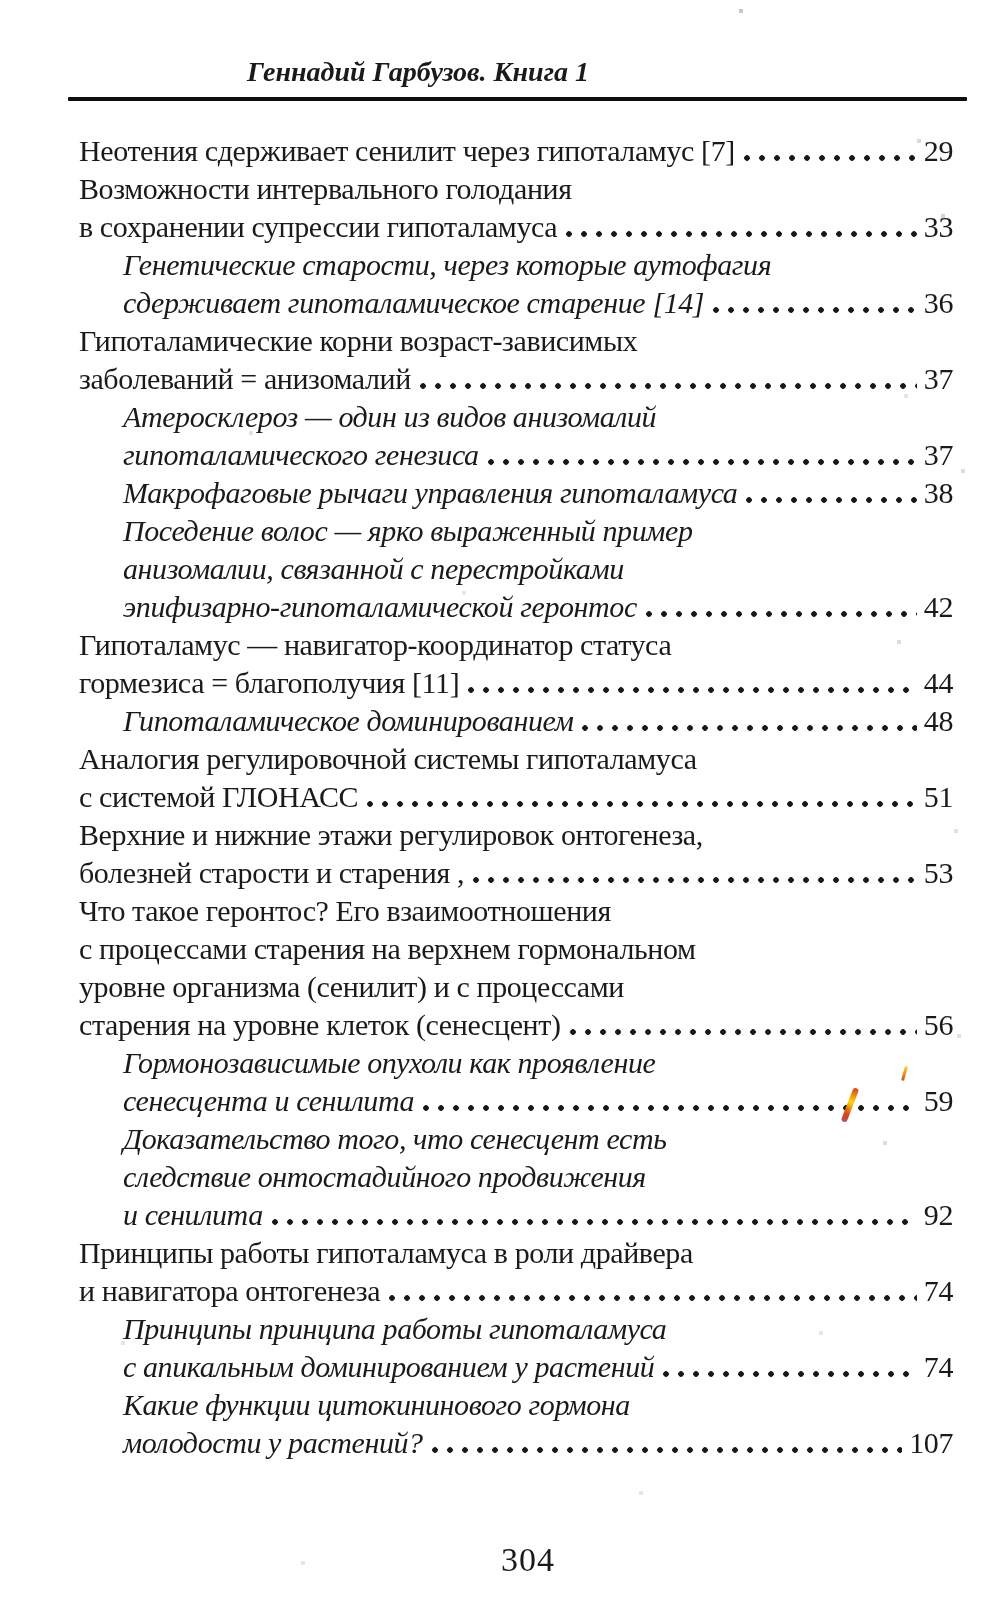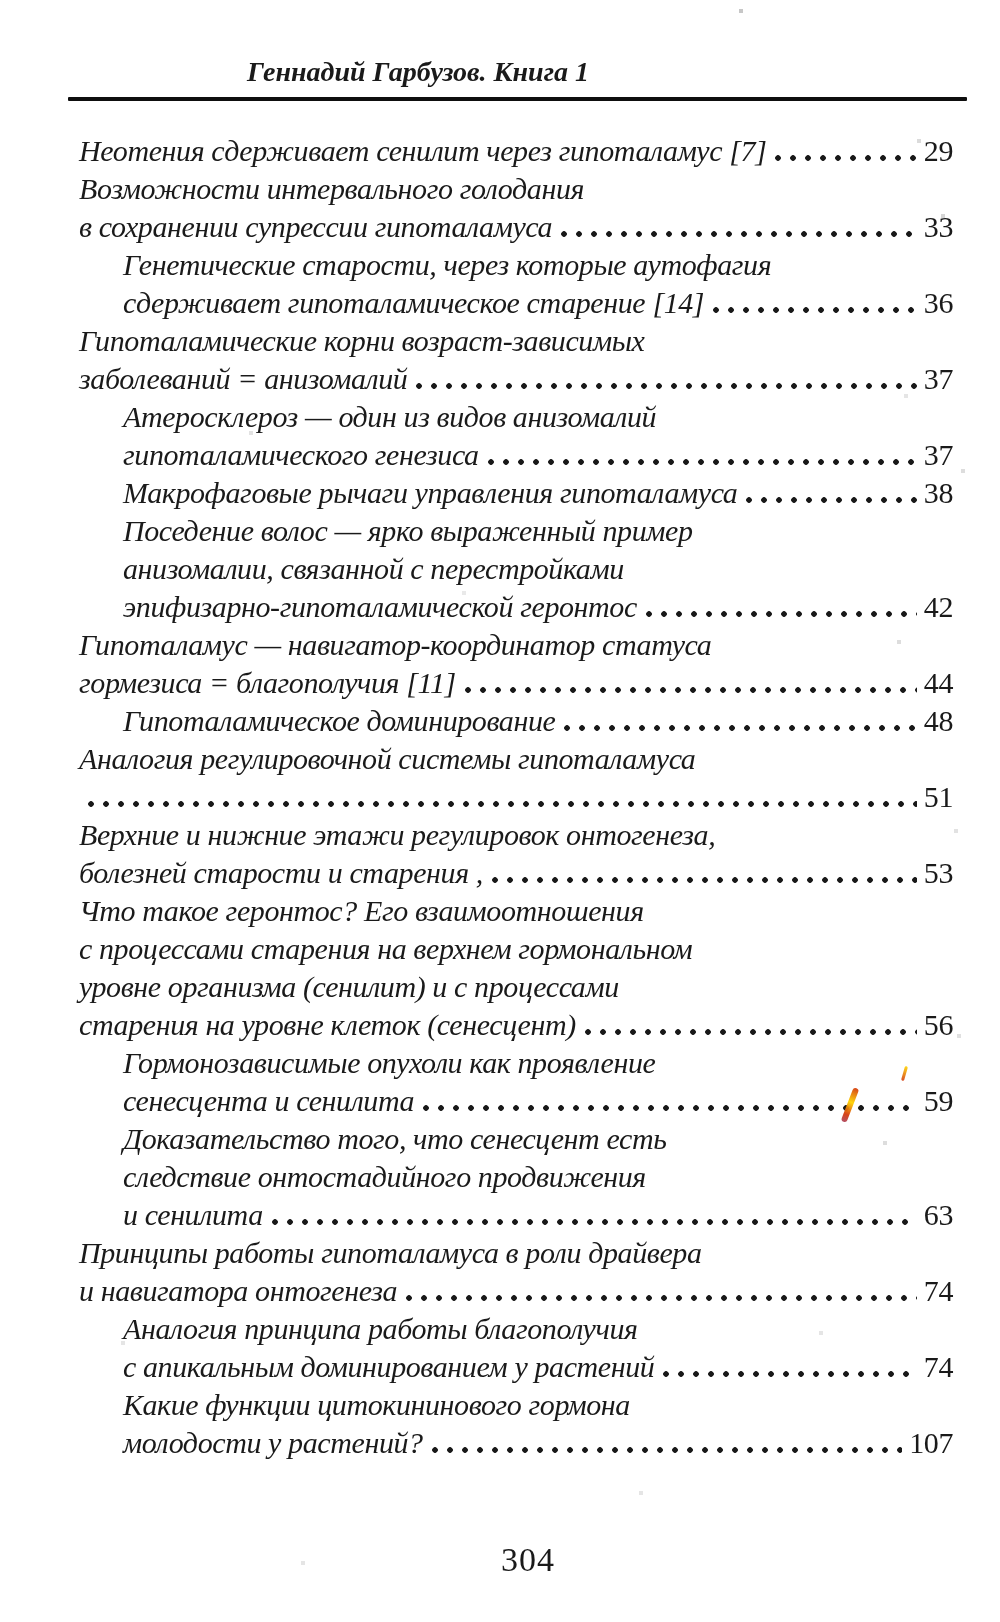--- a/index.html
+++ b/index.html
@@ -51,21 +51,20 @@
     letter-spacing: -0.4px;
     white-space: pre;
     overflow: visible;
   }
   .toc-row.sub {
     padding-left: 44px;
     font-style: italic;
   }
   .toc-title {
     flex: 0 0 auto;
-    font-style: italic;
   }
   .leader {
     flex: 1 1 auto;
     min-width: 14px;
     height: 6px;
     align-self: baseline;
     margin: 0 7px 0 9px;
     background-image: radial-gradient(circle at 3px 3px, #181818 2.5px, rgba(0,0,0,0) 3.1px);
     background-size: 15px 6px;
     background-repeat: repeat-x;
@@ -152,37 +151,37 @@
       <div class="toc-row main"><span class="toc-title">Гипоталамические корни возраст-зависимых</span></div>
       <div class="toc-row main"><span class="toc-title">заболеваний = анизомалий</span><span class="leader"></span><span class="pagenum">37</span></div>
       <div class="toc-row sub"><span class="toc-title">Атеросклероз — один из видов анизомалий</span></div>
       <div class="toc-row sub"><span class="toc-title">гипоталамического генезиса</span><span class="leader"></span><span class="pagenum">37</span></div>
       <div class="toc-row sub"><span class="toc-title">Макрофаговые рычаги управления гипоталамуса</span><span class="leader"></span><span class="pagenum">38</span></div>
       <div class="toc-row sub"><span class="toc-title">Поседение волос — ярко выраженный пример</span></div>
       <div class="toc-row sub"><span class="toc-title">анизомалии, связанной с перестройками</span></div>
       <div class="toc-row sub"><span class="toc-title">эпифизарно-гипоталамической геронтос</span><span class="leader"></span><span class="pagenum">42</span></div>
       <div class="toc-row main"><span class="toc-title">Гипоталамус — навигатор-координатор статуса</span></div>
       <div class="toc-row main"><span class="toc-title">гормезиса = благополучия [11]</span><span class="leader"></span><span class="pagenum">44</span></div>
-      <div class="toc-row sub"><span class="toc-title">Гипоталамическое доминирование</span><span class="leader"></span><span class="pagenum">48</span></div>
+      <div class="toc-row sub"><span class="toc-title">Гипоталамическое доминированием</span><span class="leader"></span><span class="pagenum">48</span></div>
       <div class="toc-row main"><span class="toc-title">Аналогия регулировочной системы гипоталамуса</span></div>
-      <div class="toc-row main"><span class="leader"></span><span class="pagenum">51</span></div>
+      <div class="toc-row main"><span class="toc-title">с системой ГЛОНАСС</span><span class="leader"></span><span class="pagenum">51</span></div>
       <div class="toc-row main"><span class="toc-title">Верхние и нижние этажи регулировок онтогенеза,</span></div>
       <div class="toc-row main"><span class="toc-title">болезней старости и старения ,</span><span class="leader"></span><span class="pagenum">53</span></div>
       <div class="toc-row main"><span class="toc-title">Что такое геронтос? Его взаимоотношения</span></div>
       <div class="toc-row main"><span class="toc-title">с процессами старения на верхнем гормональном</span></div>
       <div class="toc-row main"><span class="toc-title">уровне организма (сенилит) и с процессами</span></div>
       <div class="toc-row main"><span class="toc-title">старения на уровне клеток (сенесцент)</span><span class="leader"></span><span class="pagenum">56</span></div>
       <div class="toc-row sub"><span class="toc-title">Гормонозависимые опухоли как проявление</span></div>
       <div class="toc-row sub"><span class="toc-title">сенесцента и сенилита</span><span class="leader"></span><span class="pagenum">59</span></div>
       <div class="toc-row sub"><span class="toc-title">Доказательство того, что сенесцент есть</span></div>
       <div class="toc-row sub"><span class="toc-title">следствие онтостадийного продвижения</span></div>
-      <div class="toc-row sub"><span class="toc-title">и сенилита</span><span class="leader"></span><span class="pagenum">63</span></div>
+      <div class="toc-row sub"><span class="toc-title">и сенилита</span><span class="leader"></span><span class="pagenum">92</span></div>
       <div class="toc-row main"><span class="toc-title">Принципы работы гипоталамуса в роли драйвера</span></div>
       <div class="toc-row main"><span class="toc-title">и навигатора онтогенеза</span><span class="leader"></span><span class="pagenum">74</span></div>
-      <div class="toc-row sub"><span class="toc-title">Аналогия принципа работы благополучия</span></div>
+      <div class="toc-row sub"><span class="toc-title">Принципы принципа работы гипоталамуса</span></div>
       <div class="toc-row sub"><span class="toc-title">с апикальным доминированием у растений</span><span class="leader"></span><span class="pagenum">74</span></div>
       <div class="toc-row sub"><span class="toc-title">Какие функции цитокининового гормона</span></div>
       <div class="toc-row sub"><span class="toc-title">молодости у растений?</span><span class="leader"></span><span class="pagenum">107</span></div>
     </div>
 
   <div class="page-footer">
     <span>304</span>
   </div>
 
   <div class="pen-mark"></div>

